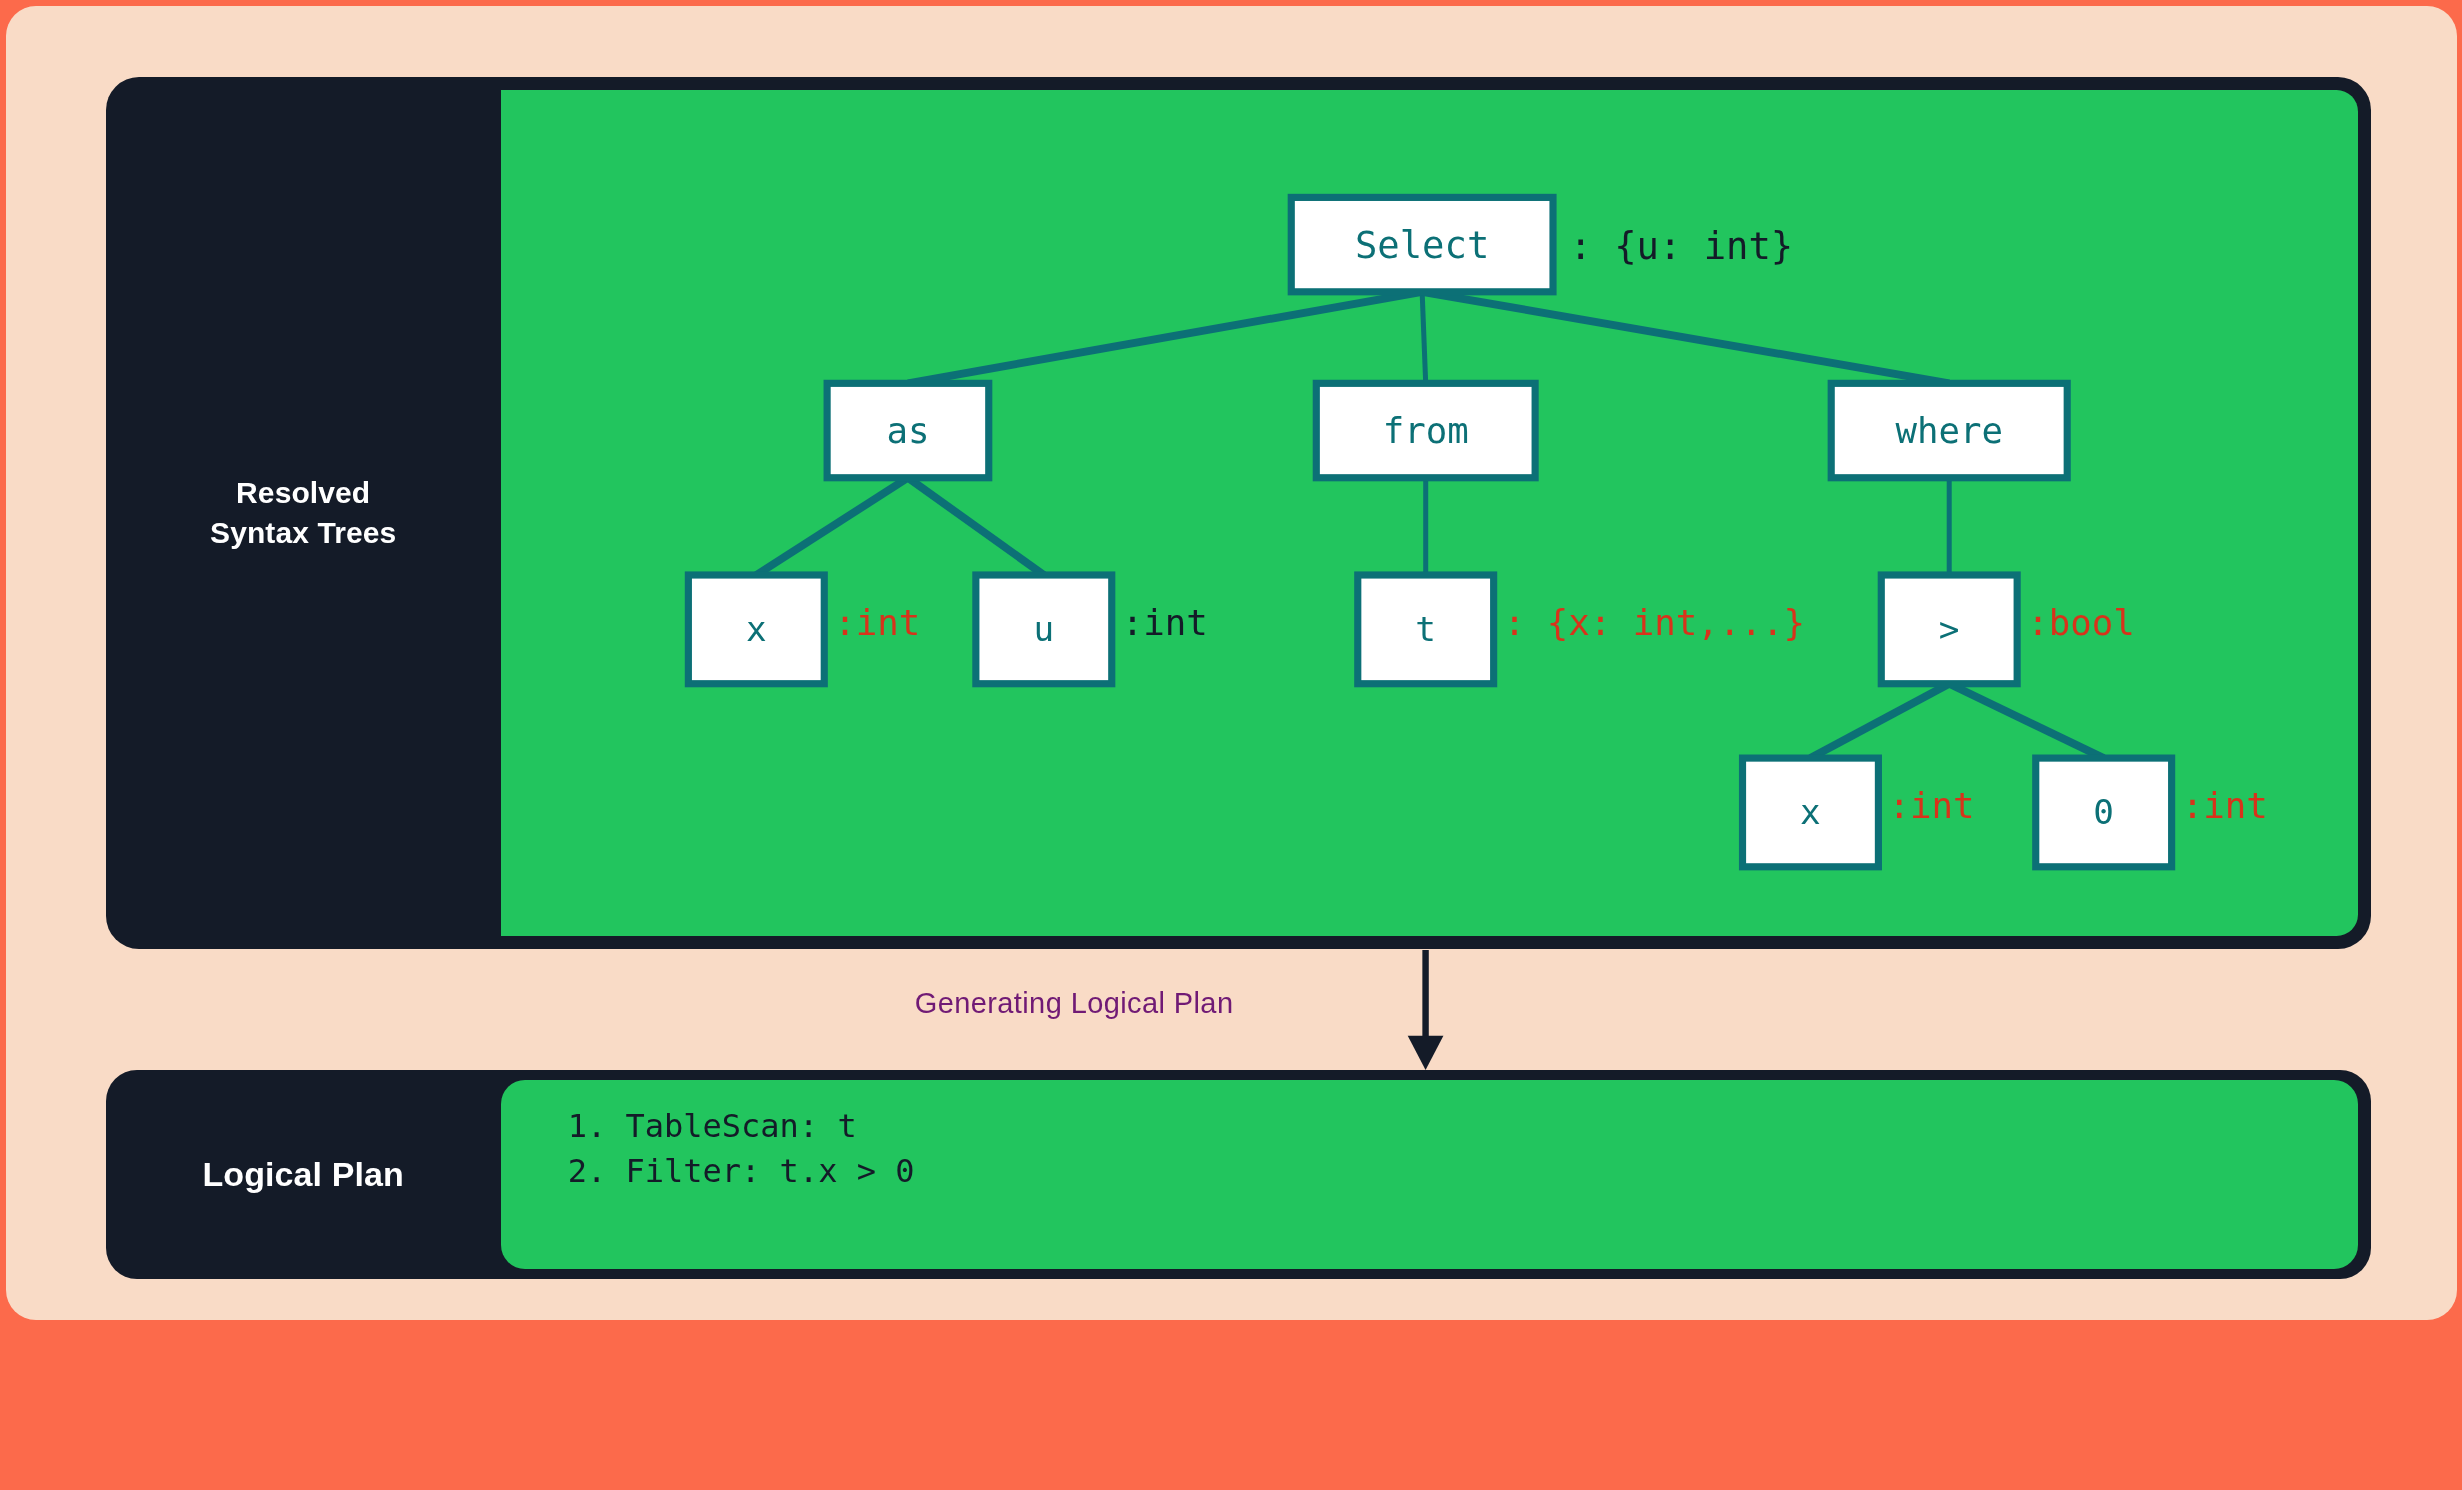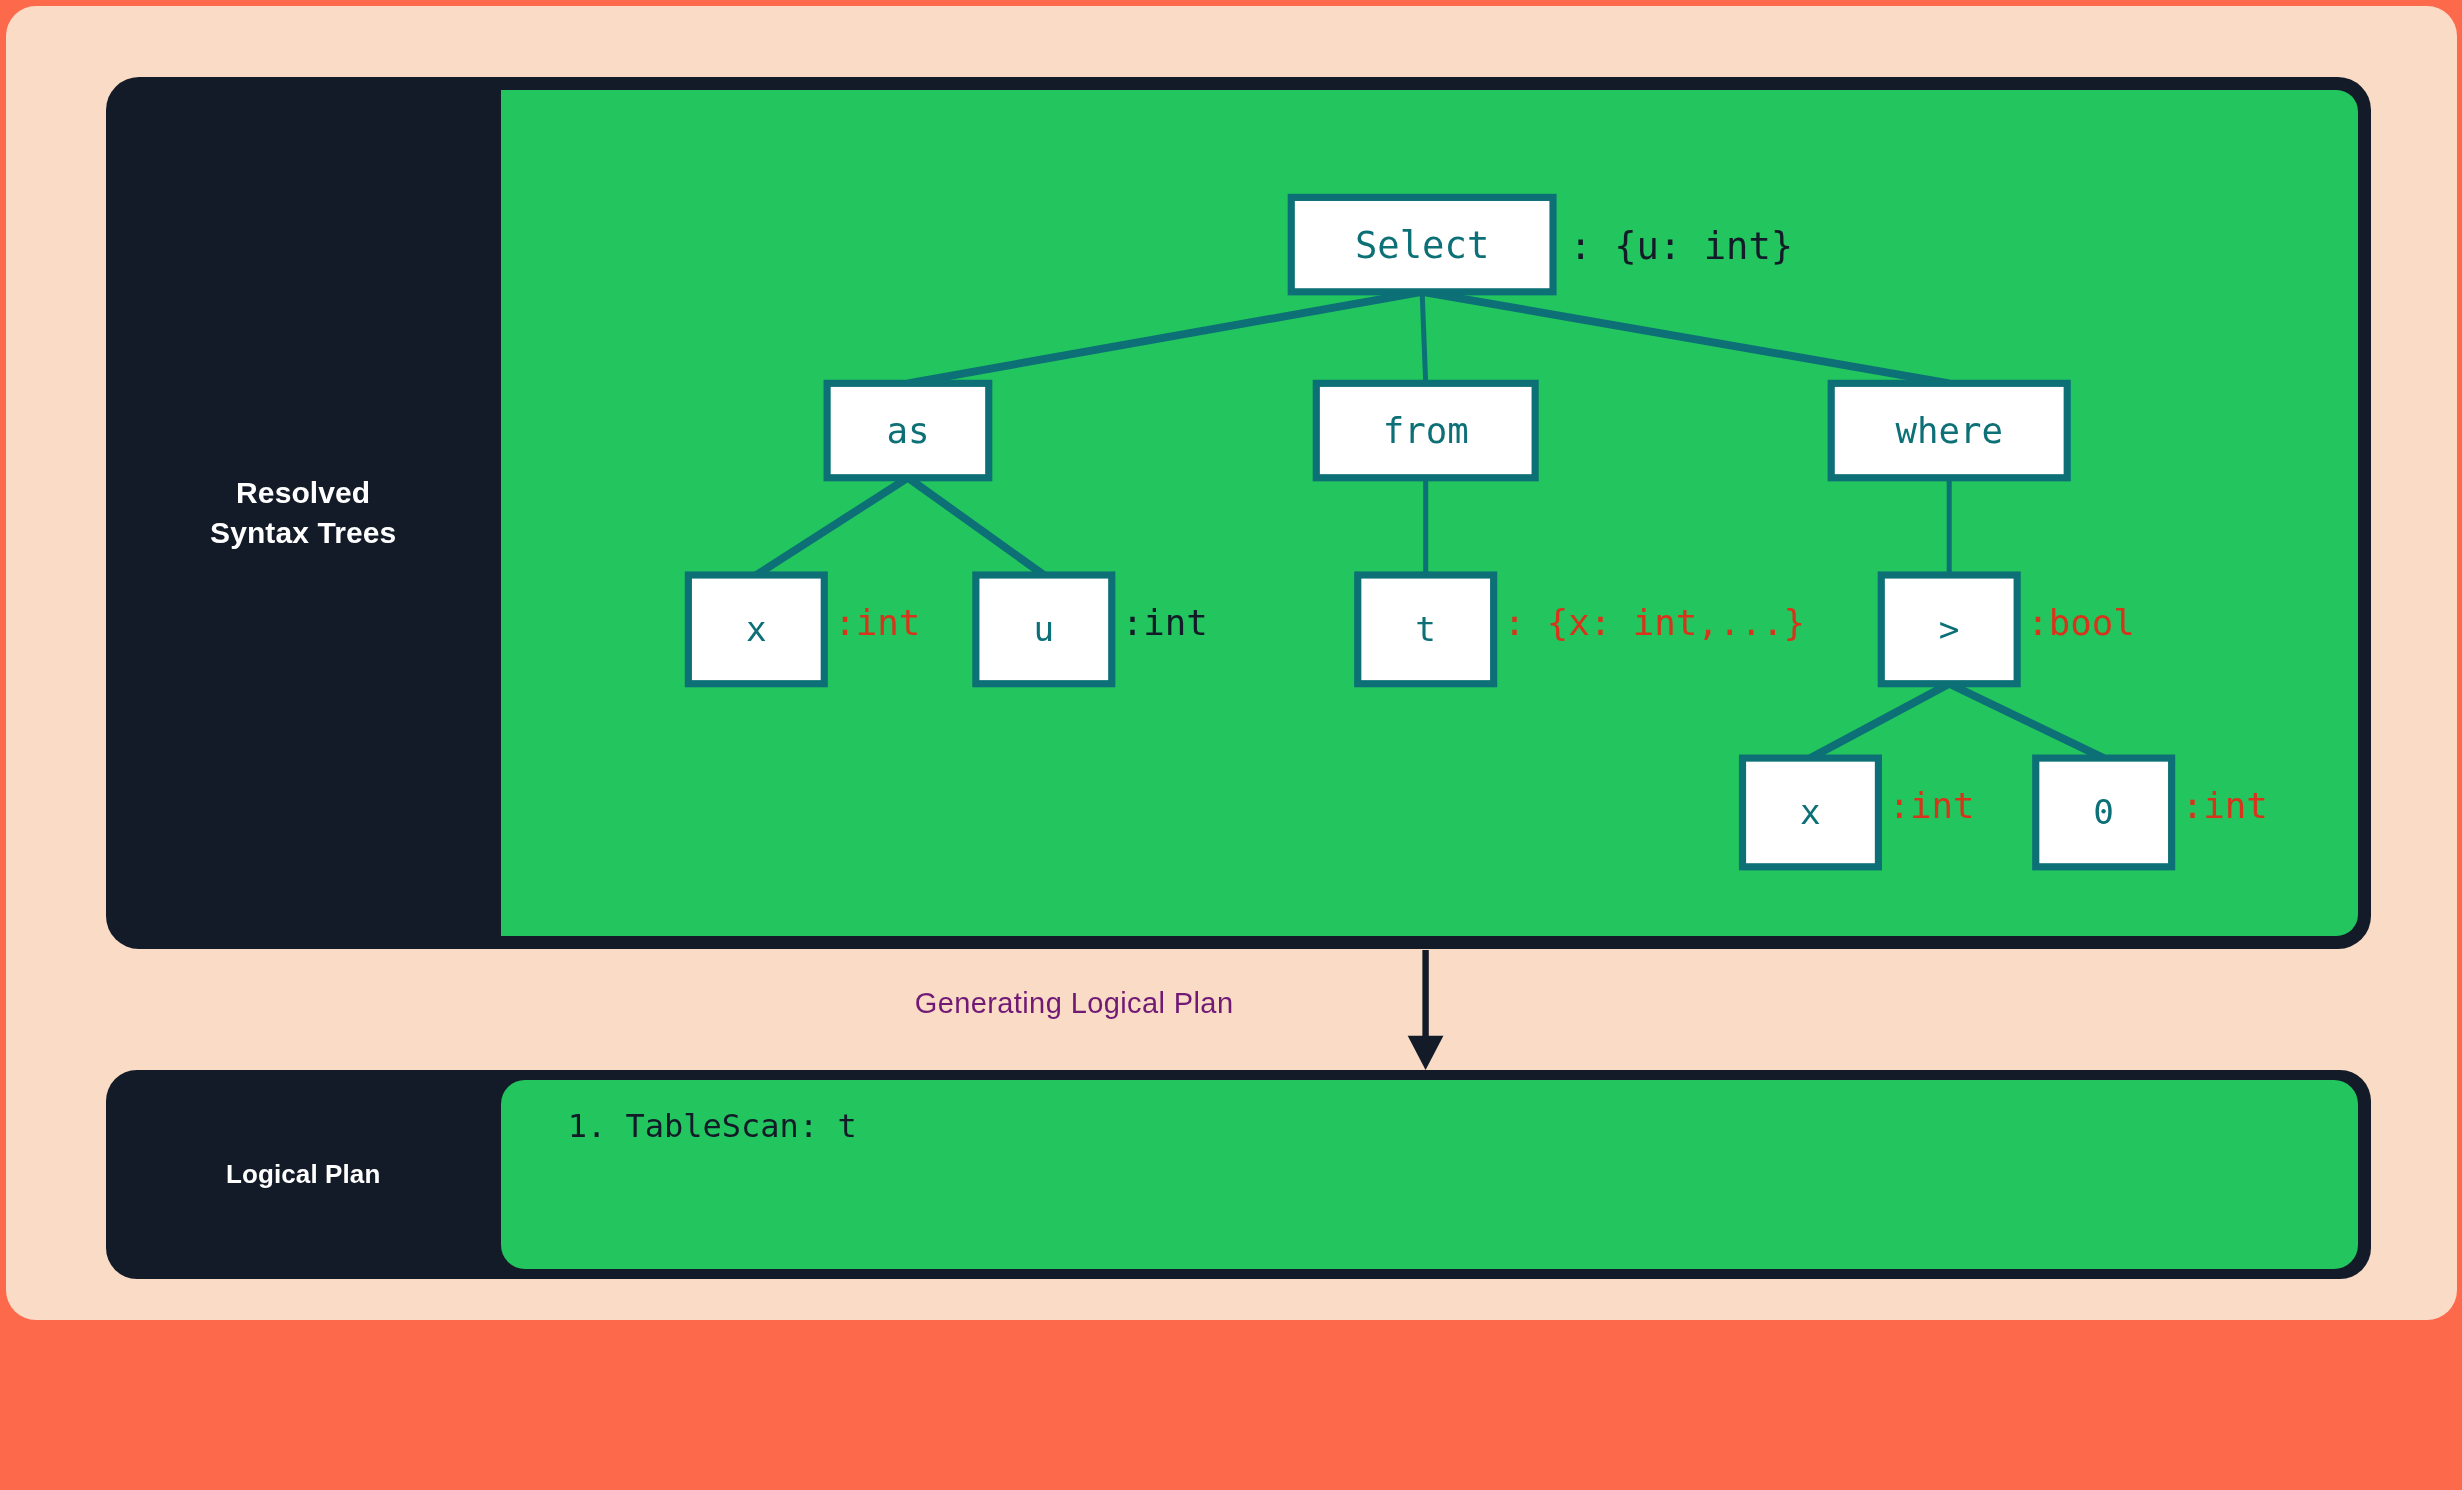--- a/index.html
+++ b/index.html
@@ -24,21 +24,21 @@
     position:absolute;top:13px;bottom:13px;left:395px;right:13px;
     background:#22c55e;border-top-right-radius:21.4px;border-bottom-right-radius:21.4px;
   }
 
   
   #rst-panel{left:100px;top:71px;width:2265px;height:872px;}
   #rst-panel .label{font-size:30px;line-height:1.32;text-align:right;}
 
   
   #lp-panel{left:100px;top:1064px;width:2265px;height:209px;border-radius:31px;}
-  #lp-panel .label{font-size:26px;}
+  #lp-panel .label{font-size:34px;}
   #lp-panel .canvas{top:10px;bottom:10px;border-radius:24px;}
   .plan-list{
     position:absolute;left:67px;top:24px;
     font-family:"DejaVu Sans Mono","Liberation Mono",monospace;
     font-size:32px;line-height:1.43;color:#141B28;white-space:pre;
   }
   .plan-line{display:block;}
 
   
   .transition{position:absolute;left:0;top:944px;width:2462px;height:120px;}
@@ -133,21 +133,21 @@
       <svg width="2462" height="120" viewBox="0 0 3444 168">
         <line x1="1986" y1="0" x2="1986" y2="128" stroke="#141B28" stroke-width="9"></line>
         <polygon points="1961,120 2011,120 1986,168" fill="#141B28"></polygon>
       </svg>
     </div>
     <div class="trans-label">Generating Logical Plan</div>
 
     <div class="panel" id="lp-panel">
       <div class="label">Logical Plan</div>
       <div class="canvas">
-        <div class="plan-list" id="plan-list"><span class="plan-line">1. TableScan: t</span></div>
+        <div class="plan-list" id="plan-list"><span class="plan-line">1. TableScan: t</span><span class="plan-line">2. Filter: t.x &gt; 0</span></div>
       </div>
     </div>
 
   </div>
 
   <div class="banner">
     
     
   </div>
 

